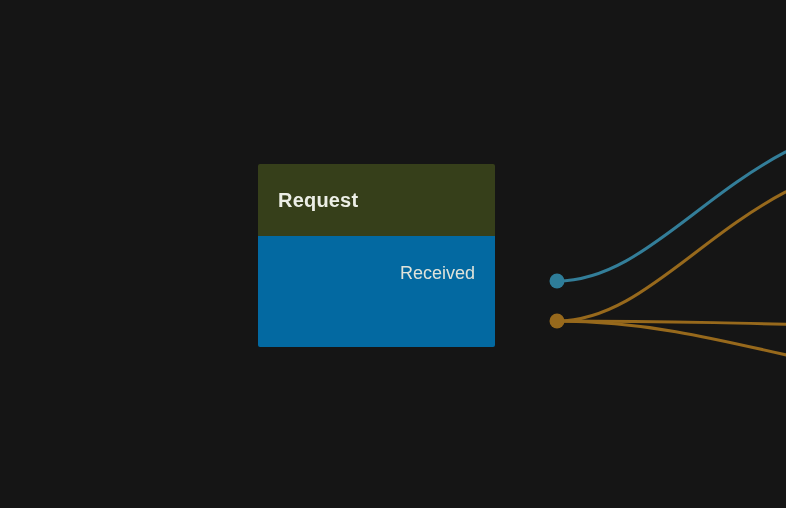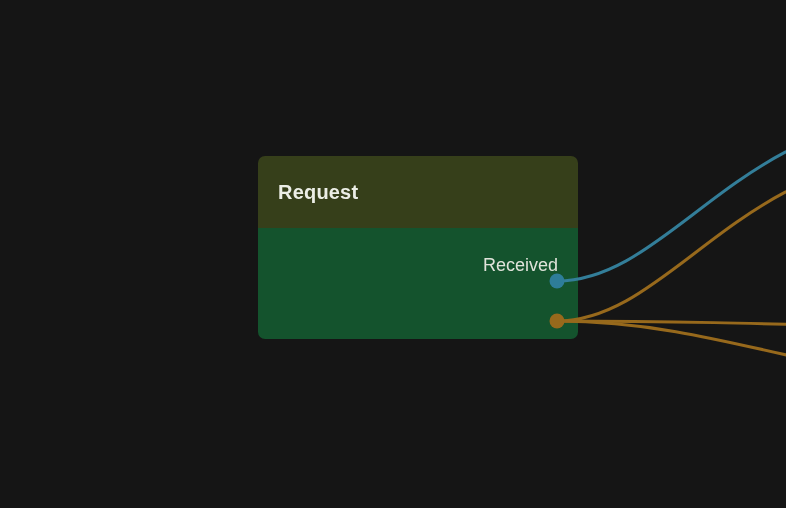--- a/index.html
+++ b/index.html
@@ -10,24 +10,24 @@
   }
   .canvas {
     position: relative;
     width: 786px;
     height: 508px;
     overflow: hidden;
   }
   .node {
     position: absolute;
     left: 258px;
-    top: 156px;
-    width: 320px;
+    top: 164px;
+    width: 237px;
     height: 183px;
-    border-radius: 7px;
+    border-radius: 2px;
     overflow: hidden;
     z-index: 1;
   }
   .node-header {
     height: 72px;
     display: flex;
     align-items: center;
     padding-left: 20px;
     box-sizing: border-box;
   }
@@ -65,21 +65,21 @@
 </style>
 </head>
 <body>
 
 <div class="canvas" style="background: rgb(21, 21, 21);">
 
   <div class="node">
     <div class="node-header" style="background: rgb(54, 63, 26);">
       <span class="node-title" style="color: rgb(236, 238, 230);">Request</span>
     </div>
-    <div class="node-body" style="background: #14532d;">
+    <div class="node-body" style="background: #0369a1;">
       <div class="port-row" style="color: rgb(224, 227, 218);">
         <span>Received</span>
       </div>
     </div>
   </div>
 
   <svg class="wires" viewBox="0 0 786 508" xmlns="http://www.w3.org/2000/svg">
     <path class="edge" d="M 557 281 C 665 281 735 128 905 118" stroke="#337e99"></path>
     <path class="edge" d="M 557 321 C 665 321 735 168 905 158" stroke="#97691c"></path>
     <path class="edge" d="M 557 321 C 665 321 745 323 925 328" stroke="#97691c"></path>

